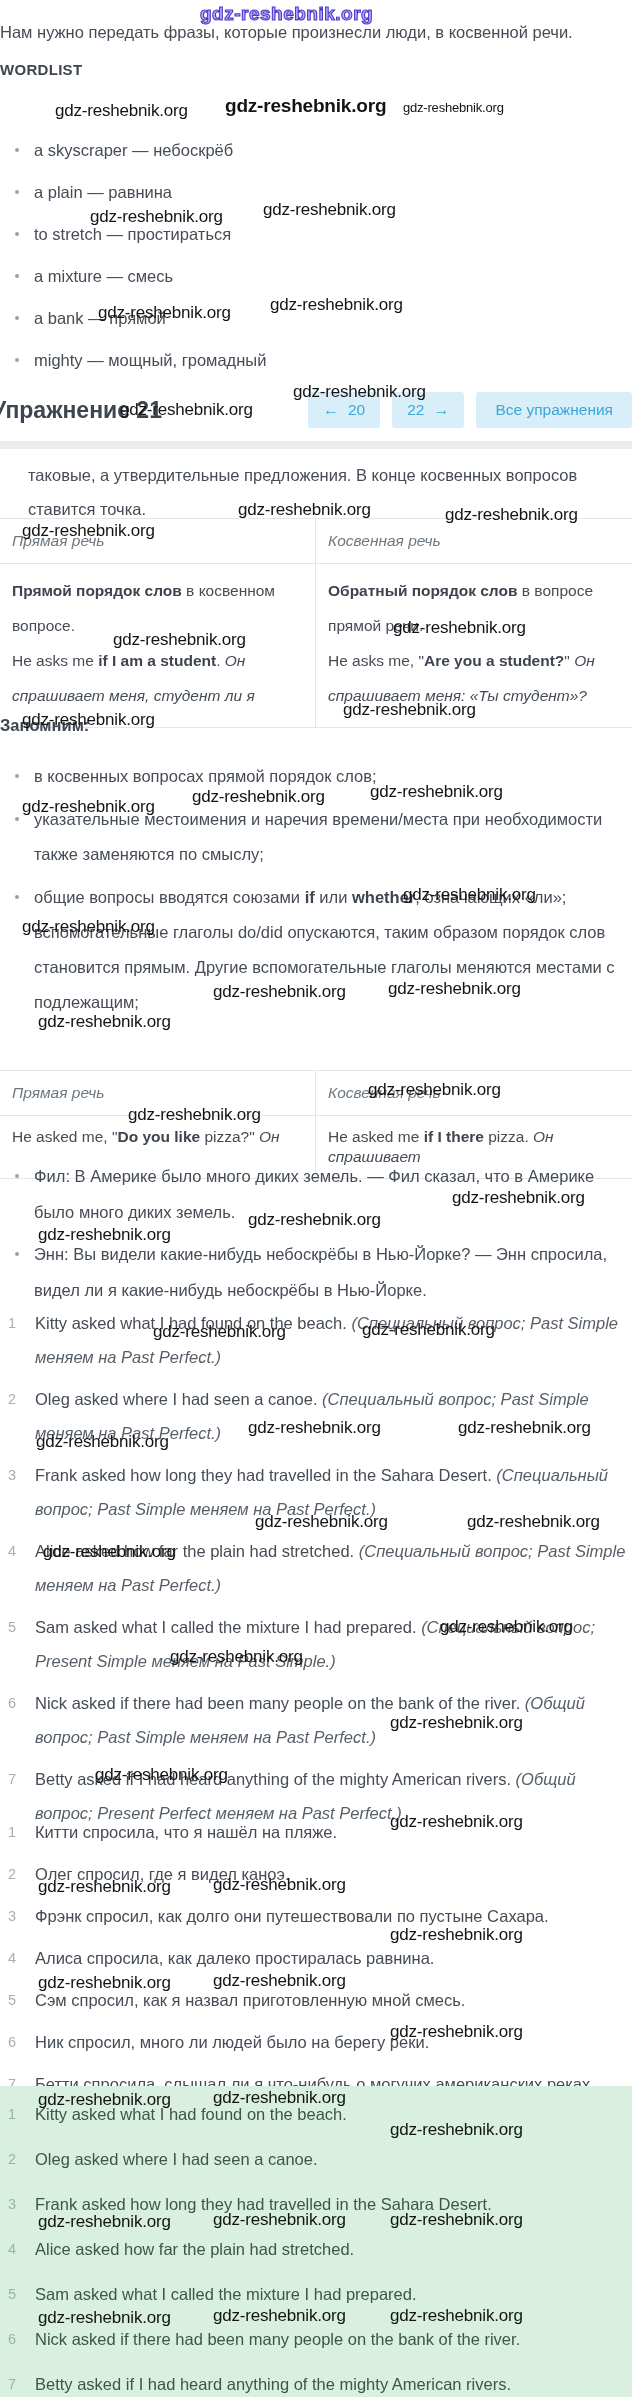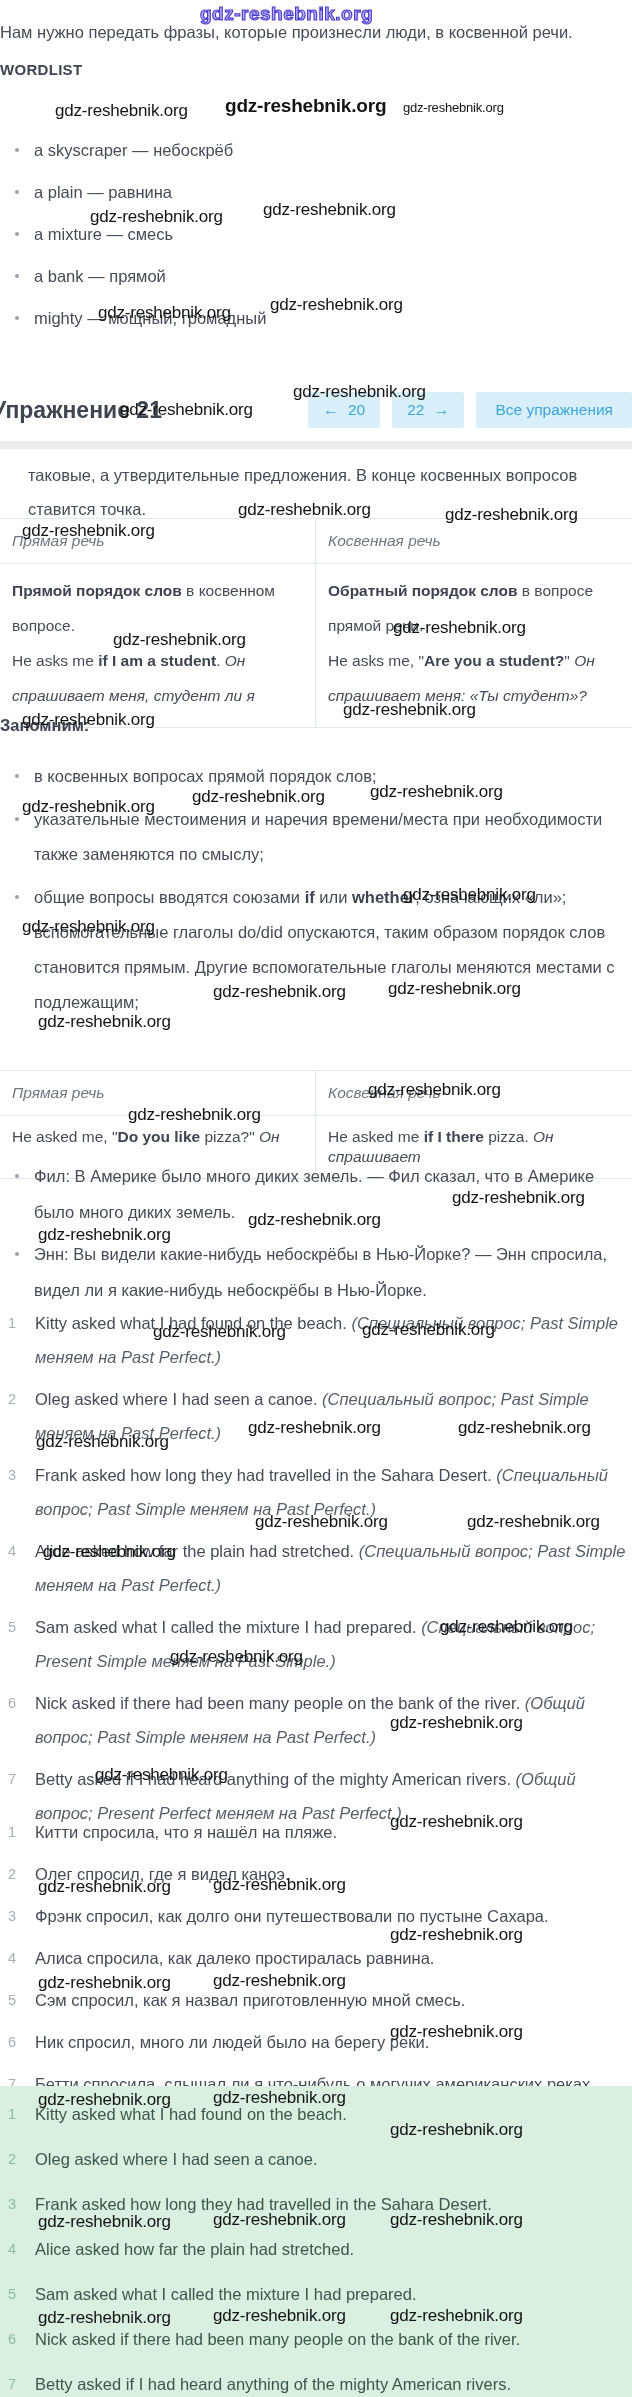--- a/index.html
+++ b/index.html
@@ -144,20 +144,21 @@
   <span class="wm" style="left:390px;top:2306px;">gdz-reshebnik.org</span>
 
   <div id="intro" class="abs">
     <p>Нам нужно передать фразы, которые произнесли люди, в косвенной речи.</p>
     <div class="wl-title">WORDLIST</div>
   </div>
 
   <ul id="wordlist" class="abs bullets">
     <li>a skyscraper — небоскрёб</li>
     <li>a plain — равнина</li>
+    <li>to stretch — простираться</li>
     <li>a mixture — смесь</li>
     <li>a bank — прямой</li>
     <li>mighty — мощный, громадный</li>
   </ul>
 
   <div id="exheader" class="abs">
     <div class="ex-title">Упражнение 21</div>
     <div class="nav-group">
       <div class="nav-btn">
         <span class="arr">←</span>

